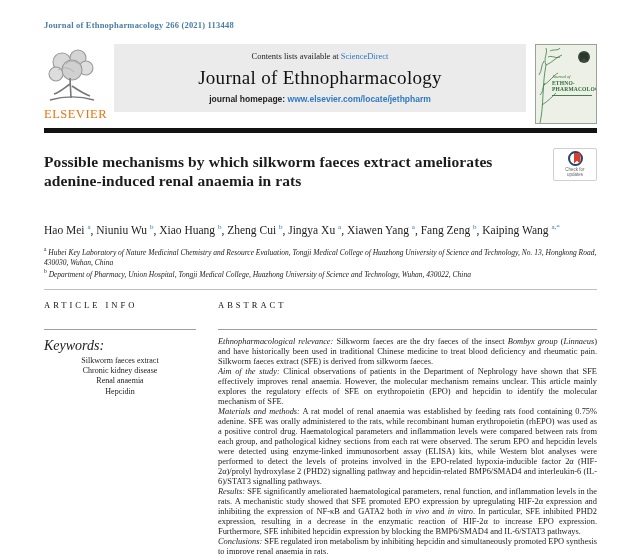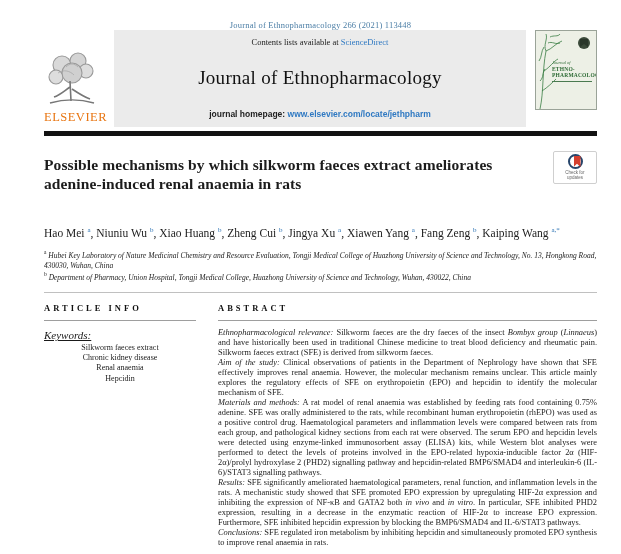--- a/index.html
+++ b/index.html
@@ -7,36 +7,36 @@
   body {
     width:621px; height:554px; overflow:hidden;
     font-family:"Liberation Serif","DejaVu Serif",serif;
     color:#1a1a1a;
     position:relative;
   }
   .page { padding:20px 24px 0 44px; }
 
   
   .citation {
-    text-align:center; font-size:8.5px; color:#4a7da5;
-    letter-spacing:0.2px; cursor:pointer;
+    font-size:8.5px; color:#4a7da5;
+    letter-spacing:0.2px; margin-bottom:14px; cursor:pointer;font-weight:bold;
   }
 
   
   .header-row { display:flex; align-items:stretch; }
   .logo-block { width:66px; flex:0 0 66px; display:flex; flex-direction:column; align-items:flex-start; justify-content:flex-end; padding-bottom:2px; }
   .logo-tree { width:56px; height:58px; }
   .elsevier-text {
     font-size:12.5px; color:#e87511; letter-spacing:0.5px;
     font-family:"Liberation Serif",serif; margin-top:1px;text-align:center;
   }
   .banner {
     flex:1 1 auto; background:#ebebeb; margin-left:4px;
     display:flex; flex-direction:column; justify-content:space-between;
-    text-align:center; padding:7px 6px 8px 6px; height:97px;
+    text-align:center; padding:7px 6px 8px 6px; height:68px;
   }
   .contents-line { font-size:8.5px; color:#222; }
   .contents-line a { color:#2f79c2; text-decoration:none; cursor:pointer; }
   .journal-title { font-size:19px; color:#111; letter-spacing:0.3px; }
   .homepage-line { font-size:8.5px; color:#222; font-family:"Liberation Sans",sans-serif; font-weight:bold; }
   .homepage-line a { color:#2f79c2; font-weight:bold; text-decoration:none; cursor:pointer; }
   .cover {
     flex:0 0 62px; width:62px; height:80px; margin-left:9px;
     background:#edf0e6; border:1px solid #9aa398; position:relative;
     overflow:hidden; cursor:pointer;
@@ -76,24 +76,24 @@
   .affiliations { margin-top:7px; font-size:7.5px; font-style:italic; line-height:1.35; color:#222; }
   .affiliations sup { font-size:5.5px; font-style:normal; }
 
   .full-rule { border:none; border-top:1px solid #c0c0c0; margin-top:10px; }
 
   
   .columns { display:flex; margin-top:10px; }
   .left-col { flex:0 0 152px; width:152px; margin-right:22px; }
   .right-col { flex:1 1 auto; }
   .col-heading {
-    font-size:8.5px; letter-spacing:3px; color:#111; font-weight:bold;
-    padding-bottom:7px; border-bottom:1px solid #9e9e9e; margin-bottom:7px;
+    font-size:8.5px; letter-spacing:3px; color:#111; font-weight:normal;
+    padding-bottom:19px; border-bottom:1px solid #9e9e9e; margin-bottom:7px;
   }
-  .kw-label { font-size:11px; font-style:italic; line-height:1.3;text-decoration:underline; }
+  .kw-label { font-size:14px; font-style:italic; line-height:1.3; }
   .keyword { font-size:8px; line-height:1.3;text-align:center; }
   .abstract-body p {
     font-size:8.4px; line-height:1.19; text-align:justify; color:#1c1c1c;
   }
   .abstract-body .lead { font-style:italic; }
 </style>
 </head>
 <body>
 
 <div class="page">

